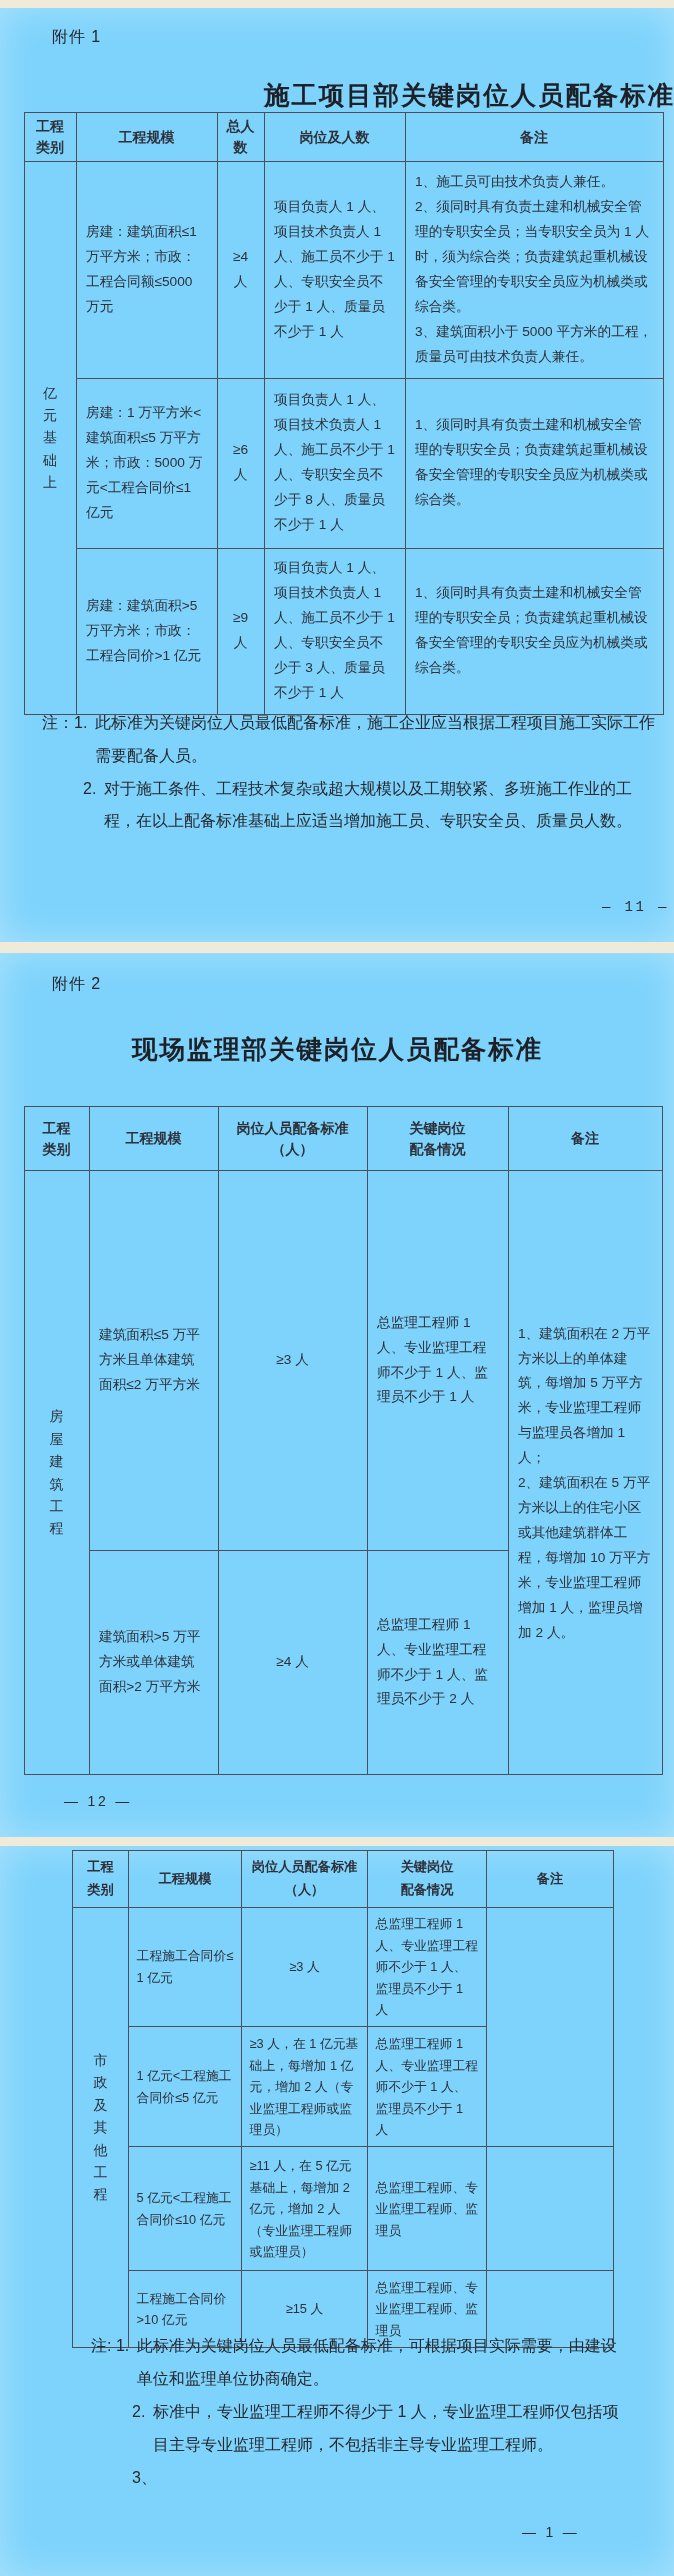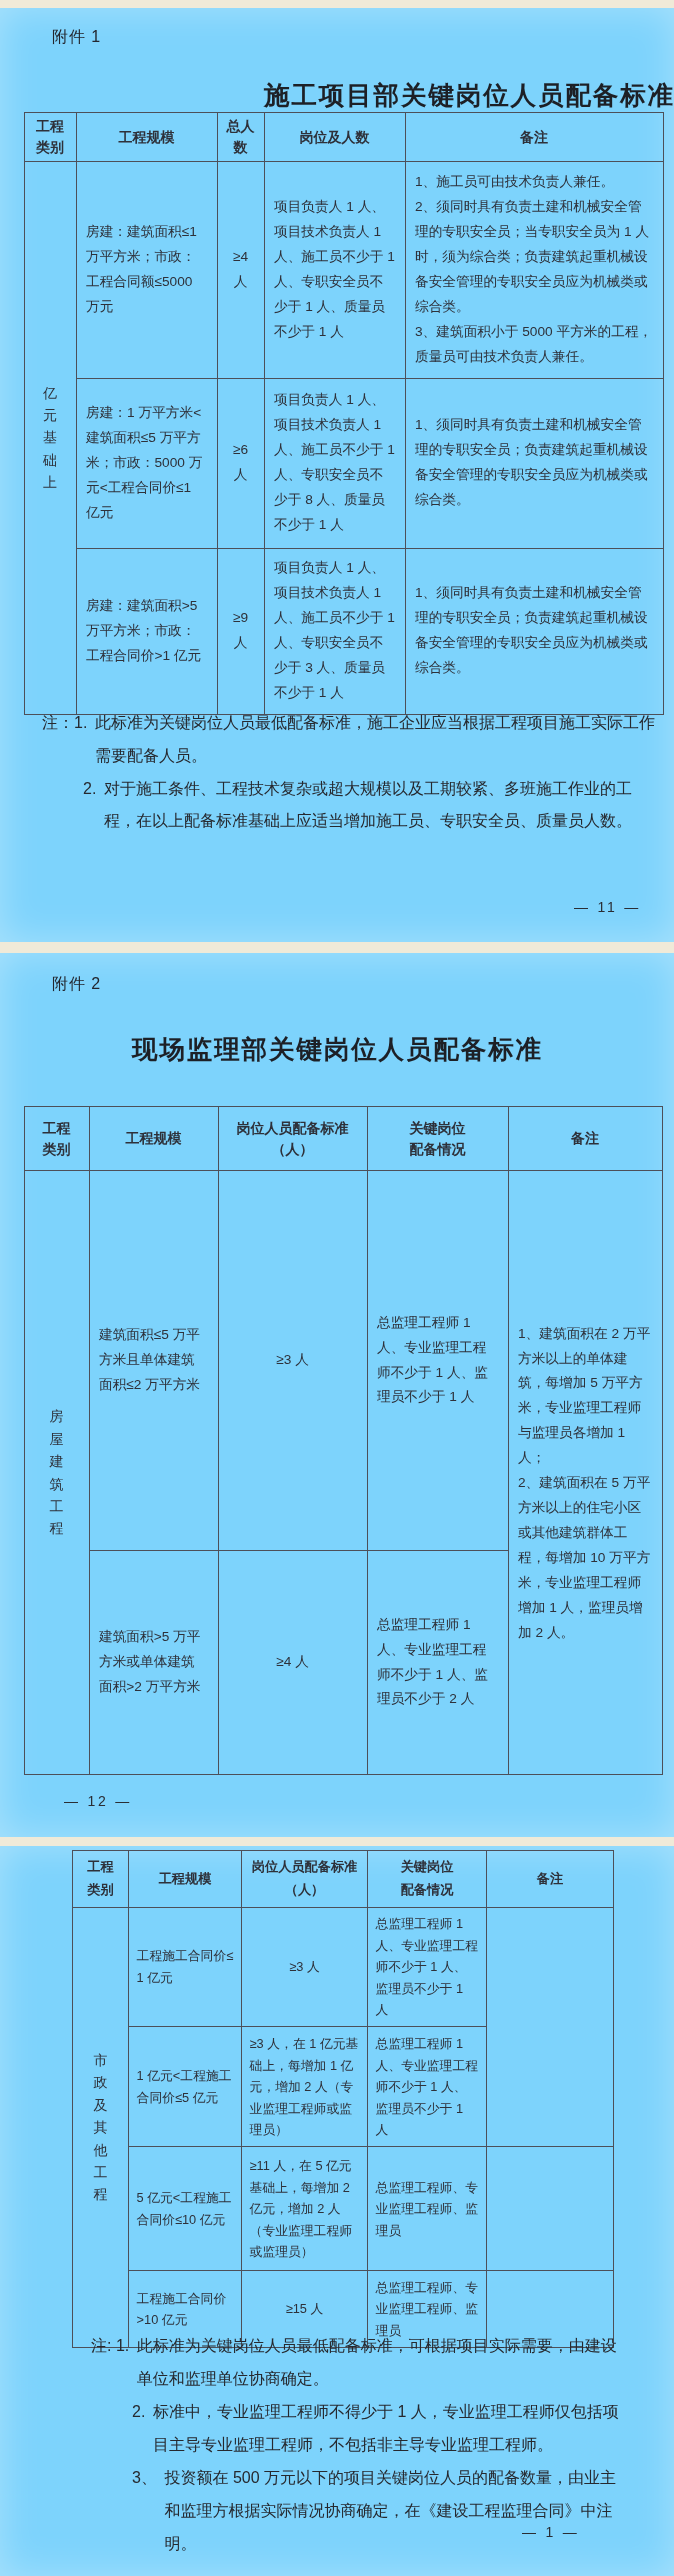--- a/index.html
+++ b/index.html
@@ -108,21 +108,21 @@
       <div class="note-row">
         <span class="note-prefix">注：1.</span>
         <div class="note-body">此标准为关键岗位人员最低配备标准，施工企业应当根据工程项目施工实际工作需要配备人员。</div>
       </div>
       <div class="note-row sub">
         <span class="note-prefix">2.</span>
         <div class="note-body">对于施工条件、工程技术复杂或超大规模以及工期较紧、多班施工作业的工程，在以上配备标准基础上应适当增加施工员、专职安全员、质量员人数。</div>
       </div>
     </div>
 
-    <div class="pagenum" style="left:574px;top:891px;">— 11 —</div>
+    <div class="pagenum" style="left:602px;top:891px;font-family:Liberation Mono, monospace;">— 11 —</div>
   </div>
 
   <div class="page" id="page2">
     <div class="attach" style="top:21px;">附件 2</div>
     <div class="doc-title" style="top:79px;">现场监理部关键岗位人员配备标准</div>
 
     <table class="grid" id="t2" style="left:23.6px;top:153px;width:639px;">
       <colgroup>
         <col style="width:65px">
           <col style="width:129px">
@@ -217,21 +217,20 @@
       <div class="note-row">
         <span class="note-prefix">注: 1.</span>
         <div class="note-body">此标准为关键岗位人员最低配备标准，可根据项目实际需要，由建设单位和监理单位协商确定。</div>
       </div>
       <div class="note-row sub">
         <span class="note-prefix">2.</span>
         <div class="note-body">标准中，专业监理工程师不得少于 1 人，专业监理工程师仅包括项目主导专业监理工程师，不包括非主导专业监理工程师。</div>
       </div>
       <div class="note-row sub">
         <span class="note-prefix">3、</span>
-        <div class="note-body">投资额在 500 万元以下的项目关键岗位人员的配备数量，由业主和监理方根据实际情况协商确定，在《建设工程监理合同》中注明。</div>
       </div>
     </div>
 
     <div class="pagenum" style="left:522px;top:678px;">— 1 —</div>
   </div>
 
 </div>
 
 
 </body></html>

